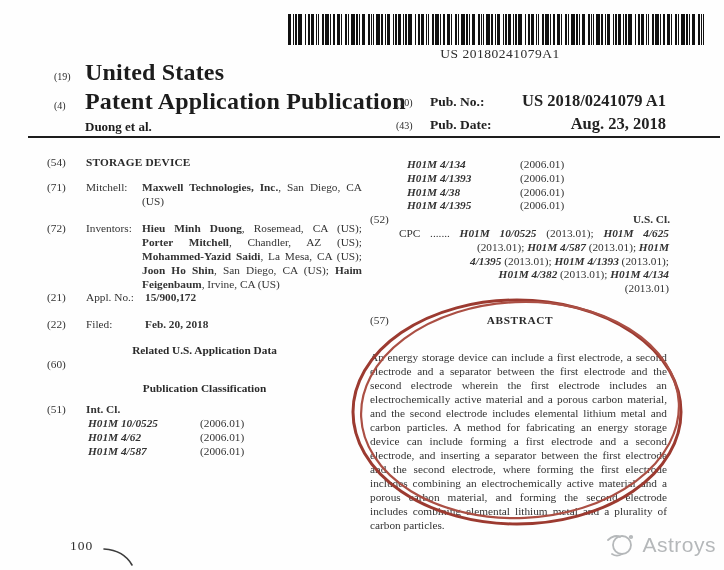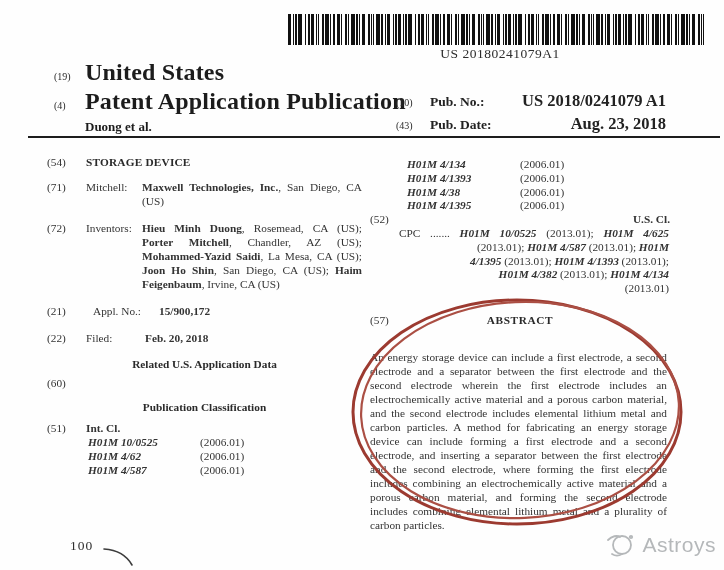--- a/index.html
+++ b/index.html
@@ -35,27 +35,27 @@
   .lbl{flex:none;}
   .cnt{flex:1;text-align:justify;}
   .bold{font-weight:700;}
   .sg-b{font-weight:700;}
   .sg-bi{font-weight:700;font-style:italic;}
 
   .m54{margin-top:5px;}
   .title-line{font-weight:700;letter-spacing:.2px;color:#2a2a2a;}
   .m71{margin-top:11px;}
   .m72{margin-top:14px;}
-  .m21{margin-top:14px;gap:7px;}
+  .m21{}
   .m22{margin-top:13px;}
   .lbl-app{width:56px;}
   .lbl-no{width:59px;}
   .heading-c{font-weight:700;text-align:center;color:#2a2a2a;}
   .mrel{margin-top:12px;}
-  .m60{margin-top:5px;}
+  .m60{}
   .mpub{margin-top:10px;}
   .m51{margin-top:8px;}
 
   .intcl-row{display:flex;margin-left:41px;}
   .intcl-row .code{width:112px;flex:none;font-weight:700;font-style:italic;}
   .col-right .intcl-row{margin-left:37px;}
   .col-right .intcl-row .code{width:113px;}
 
   .cpc{margin-left:29px;width:270px;}
   .cpc-l1{text-align:justify;text-align-last:justify;}

